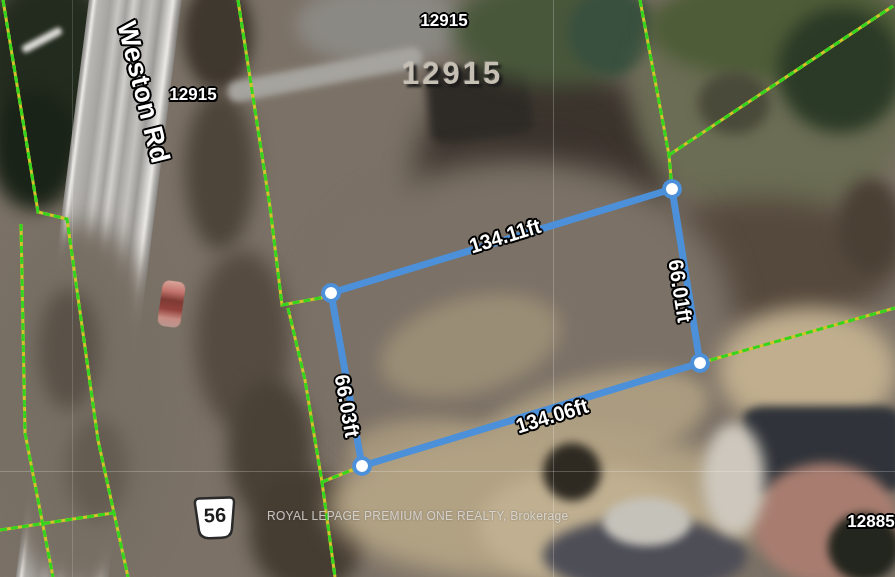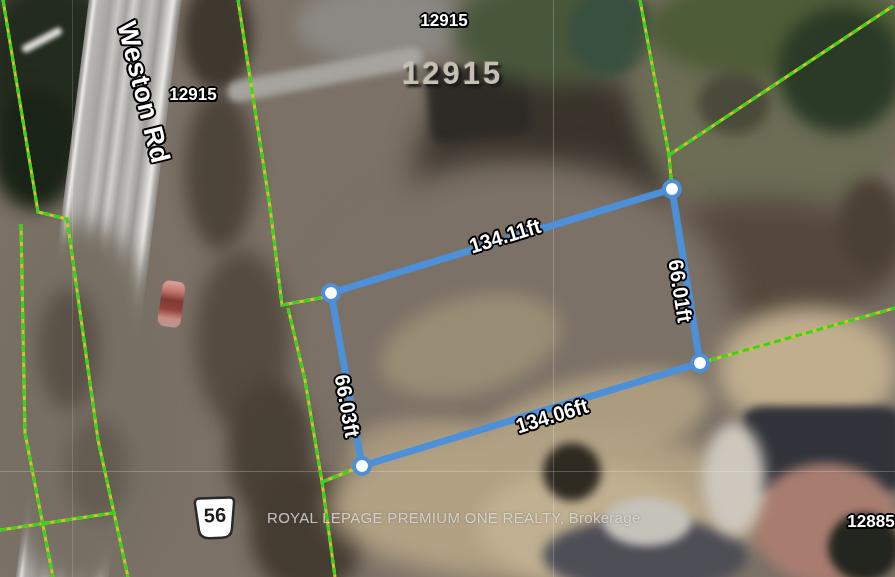--- a/index.html
+++ b/index.html
@@ -96,21 +96,21 @@
   .meas-left   { left:305px; top:394px; width:84px;  transform:rotate(80deg)  scaleX(.95); }
   
   .shield { position:absolute; z-index:20; left:193px; top:495px; width:44px; height:46px; transform:rotate(-2deg); }
   .shield svg { position:absolute; left:0; top:0; }
   .shield .num {
     position:absolute; left:0; top:9px; width:44px; text-align:center;
     font-size:20px; font-weight:700; color:#1c1c1c;
   }
   
   .watermark {
-    position:absolute; z-index:30; left:267px; top:509px; font-size:15px; font-weight:400;
+    position:absolute; z-index:30; left:267px; top:509px; font-size:12px; font-weight:400;
     letter-spacing:.3px; color:rgba(232,230,226,0.78); white-space:nowrap;
     text-shadow:0 0 2px rgba(60,60,60,0.5);
   }
 </style>
 </head>
 <body>
 
 <div id="stage">
 
   <div class="blob b-tl-trees"></div>

